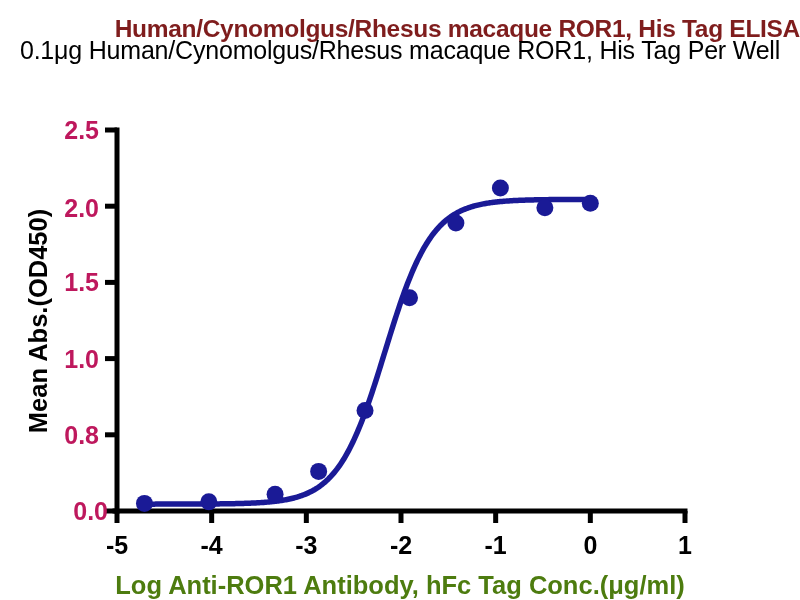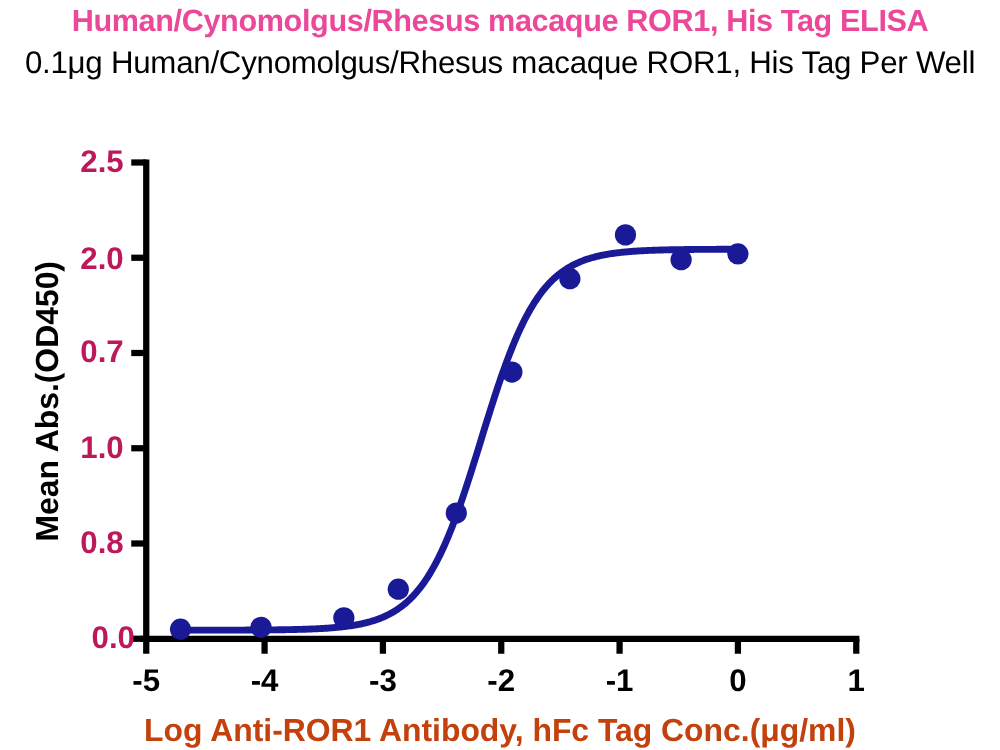--- a/index.html
+++ b/index.html
@@ -11,26 +11,26 @@
     position: relative;
     width: 800px;
     height: 600px;
     background: #ffffff;
     overflow: hidden;
     font-family: "Liberation Sans", sans-serif;
   }
   .title {
     position: absolute;
     left: 0;
-    top: 4px;
+    top: 15px;
     width: 800px;
-    text-align: center;
+    text-align: right;
     font-size: 24.5px;
     font-weight: bold;
-    color: #ec4899;
+    color: #7f1d1d;
     letter-spacing: -0.3px;
     white-space: nowrap;
   }
   .subtitle {
     position: absolute;
     left: 0;
     top: 36px;
     width: 800px;
     text-align: center;
     font-size: 25px;
@@ -73,21 +73,21 @@
     transform: rotate(-90deg);
     white-space: nowrap;
   }
   .xlabel {
     position: absolute;
     left: 0;
     width: 800px;
     text-align: center;
     font-size: 25.5px;
     font-weight: bold;
-    color: #c2410c;
+    color: #4d7c0f;
     white-space: nowrap;
   }
 </style>
 </head>
 <body>
 
 <div id="page">
 
   <div class="title">Human/Cynomolgus/Rhesus macaque ROR1, His Tag ELISA</div>
   <div class="subtitle">0.1μg Human/Cynomolgus/Rhesus macaque ROR1, His Tag Per Well</div>
@@ -124,21 +124,21 @@
         <circle cx="500.40" cy="187.91" r="8.5" fill="#1a1a96"></circle>
         <circle cx="544.89" cy="207.72" r="8.5" fill="#1a1a96"></circle>
         <circle cx="590.33" cy="203.15" r="8.5" fill="#1a1a96"></circle>
       </g>
   </svg>
 
   <div id="tick-labels">
       <div class="ytick-label" style="left: 44px; top: 511px;">0.0</div>
       <div class="ytick-label" style="left: 35px; top: 434.8px;">0.8</div>
       <div class="ytick-label" style="left: 35px; top: 358.6px; text-align: right;">1.0</div>
-      <div class="ytick-label" style="left: 35px; top: 282.4px;">0.7</div>
+      <div class="ytick-label" style="left: 35px; top: 282.4px;">1.5</div>
       <div class="ytick-label" style="left: 35px; top: 208px;">2.0</div>
       <div class="ytick-label" style="left: 35px; top: 130px;">2.5</div>
       <div class="xtick-label" style="left: 117px; top: 531px;">-5</div>
       <div class="xtick-label" style="left: 211.667px; top: 531px;">-4</div>
       <div class="xtick-label" style="left: 306.333px; top: 531px;">-3</div>
       <div class="xtick-label" style="left: 401px; top: 531px;">-2</div>
       <div class="xtick-label" style="left: 495.667px; top: 531px;">-1</div>
       <div class="xtick-label" style="left: 590.333px; top: 531px;">0</div>
       <div class="xtick-label" style="left: 685px; top: 531px;">1</div>
     </div>

